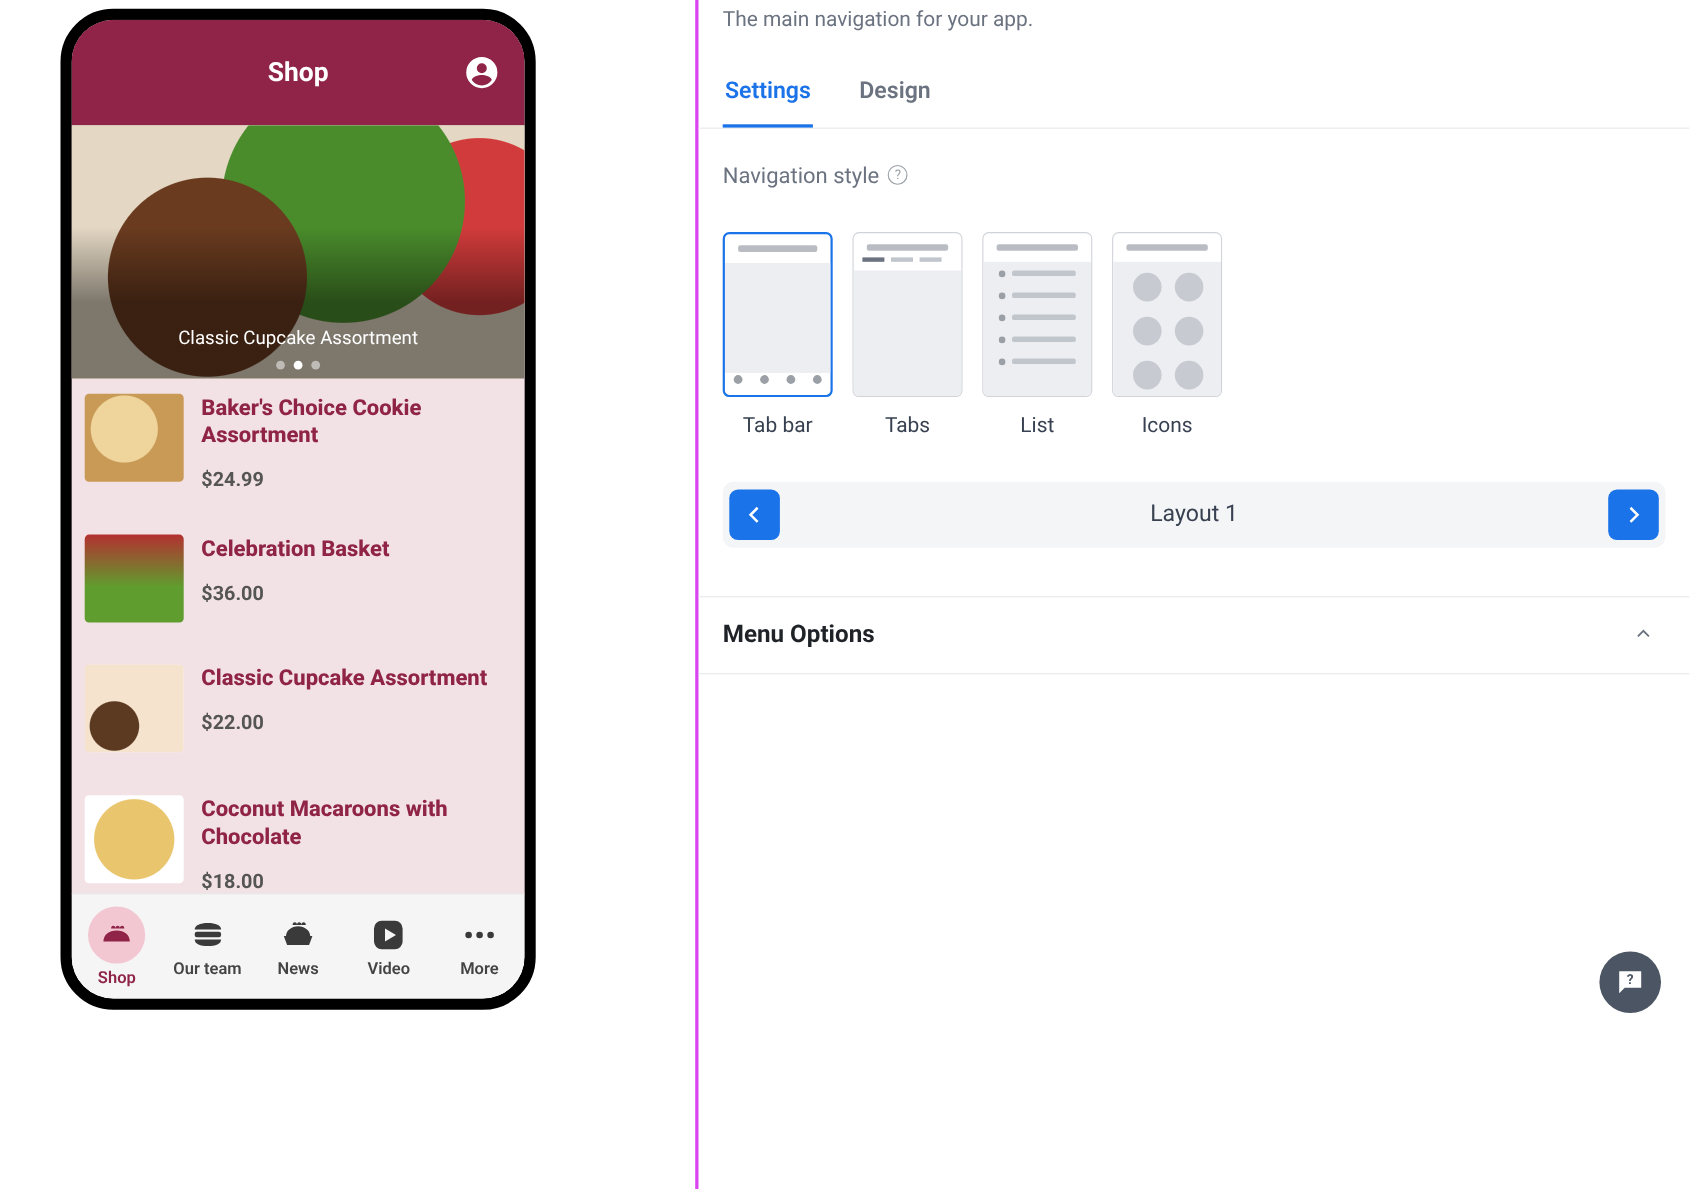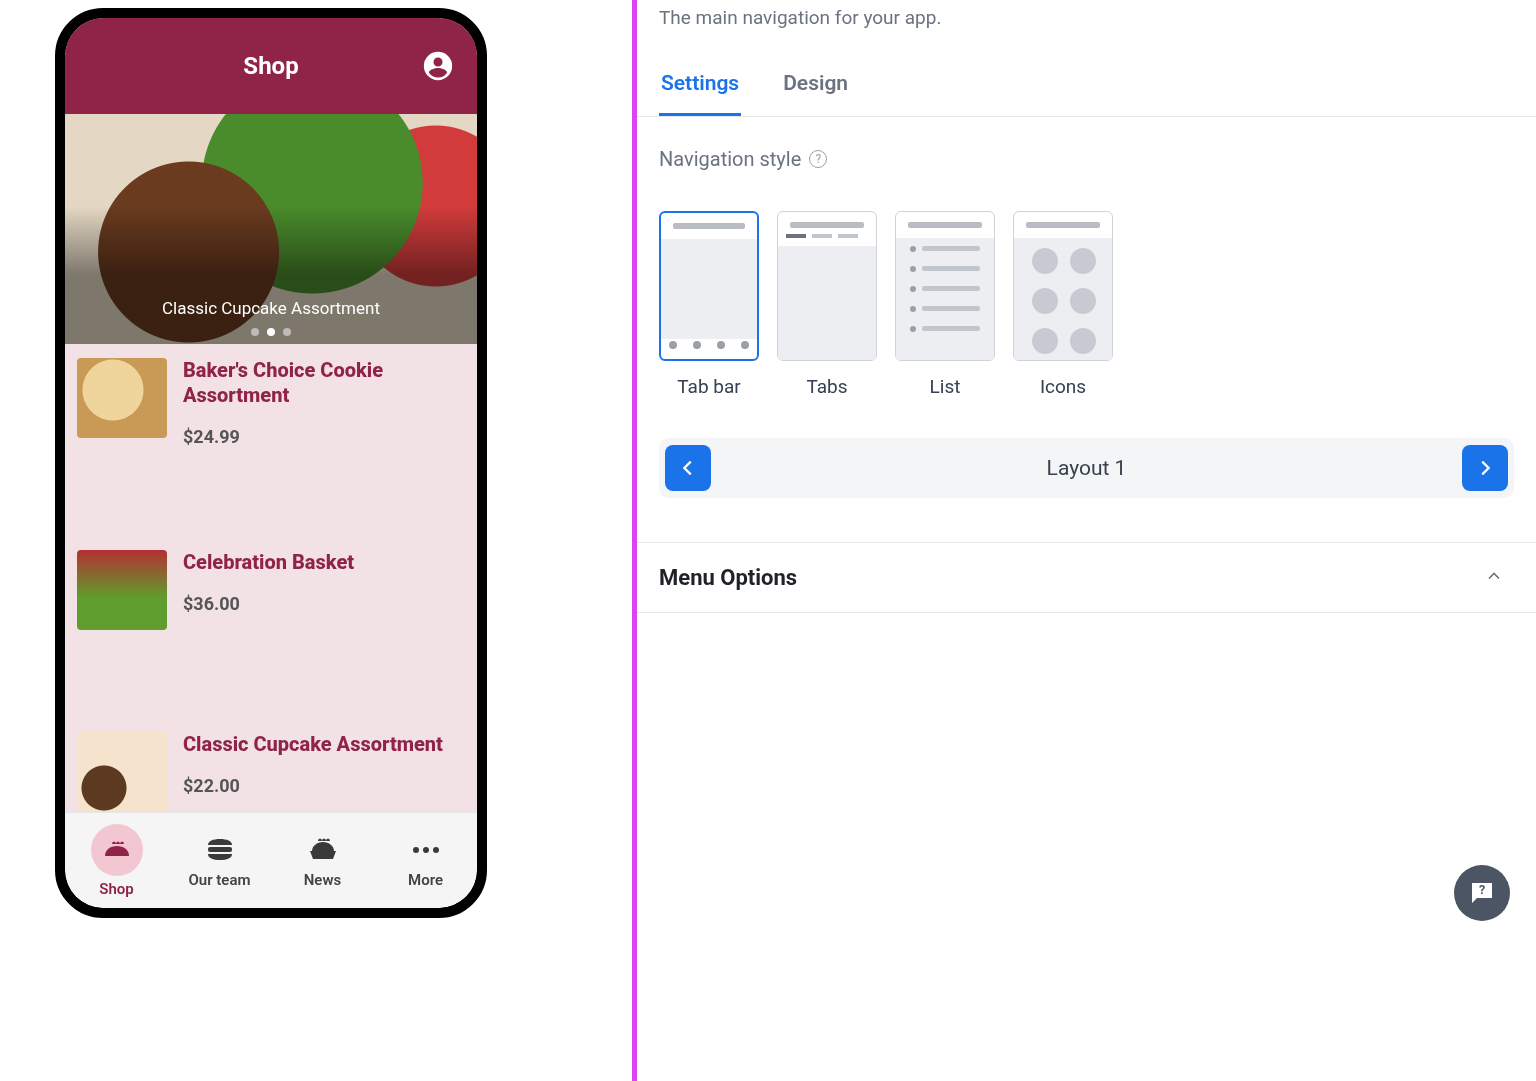--- a/index.html
+++ b/index.html
@@ -118,21 +118,21 @@
   .tab.active { color:#8f2448; }
   .tab.active .ticon-circle {
     width:52px; height:52px; border-radius:50%; background:#f3c7d2;
     display:flex; align-items:center; justify-content:center;
   }
 
   
   .panel {
     position: absolute;
     left: 632px; right: 0; top: 0; bottom: 0;
-    border-left: 5px solid #d946ef;
+    border-left: 3px solid #d946ef;
     background:#fff;
     padding-top: 0;
   }
   .panel-inner { padding: 0 0 0 0; }
   .panel-desc {
     padding: 6px 28px 0 22px;
     color:#6b7280; font-size:19px;
   }
 
   
@@ -302,20 +302,27 @@
           <div class="pinfo">
             <span class="pname">Celebration Basket</span>
             <span class="pprice">$36.00</span>
           </div>
         </div>
         <div class="pitem">
           <div class="thumb t3"></div>
           <div class="pinfo">
             <span class="pname">Classic Cupcake Assortment</span>
             <span class="pprice">$22.00</span>
+          </div>
+        </div>
+        <div class="pitem">
+          <div class="thumb t4"></div>
+          <div class="pinfo">
+            <span class="pname">Coconut Macaroons with Chocolate</span>
+            <span class="pprice">$18.00</span>
           </div>
         </div>
       </div>
 
       <div class="tabbar">
         <div class="tab active">
           <span class="ticon-circle">
             <span class="ticon">
               <svg viewBox="0 0 32 24" width="32" height="24">
                   <path fill="#8f2448" d="M4 18h24c0-6-5-10-12-10S4 12 4 18z"></path>
@@ -337,20 +344,29 @@
         </div>
         <div class="tab">
           <span class="ticon">
             <svg viewBox="0 0 32 24" width="32" height="24">
                 <path fill="#3a3a3a" d="M3 13h26l-3 8H6z"></path>
                 <path fill="#3a3a3a" d="M5 13c0-5 5-9 11-9s11 4 11 9H5z"></path>
                 <path stroke="#3a3a3a" stroke-width="2" fill="none" d="M12 3c0-2 2-2 2 0M16 3c0-2 2-2 2 0M20 3c0-2 2-2 2 0"></path>
               </svg>
           </span>
           <span>News</span>
+        </div>
+        <div class="tab">
+          <span class="ticon">
+            <svg viewBox="0 0 30 30" width="30" height="30">
+                <rect x="2" y="2" width="26" height="26" rx="7" fill="#3a3a3a"></rect>
+                <path fill="#f5f5f5" d="M12 9l10 6-10 6z"></path>
+              </svg>
+          </span>
+          <span>Video</span>
         </div>
         <div class="tab">
           <span class="ticon">
             <svg viewBox="0 0 30 8" width="30" height="8">
                 <circle cx="5" cy="4" r="3" fill="#3a3a3a"></circle>
                 <circle cx="15" cy="4" r="3" fill="#3a3a3a"></circle>
                 <circle cx="25" cy="4" r="3" fill="#3a3a3a"></circle>
               </svg>
           </span>
           <span>More</span>

